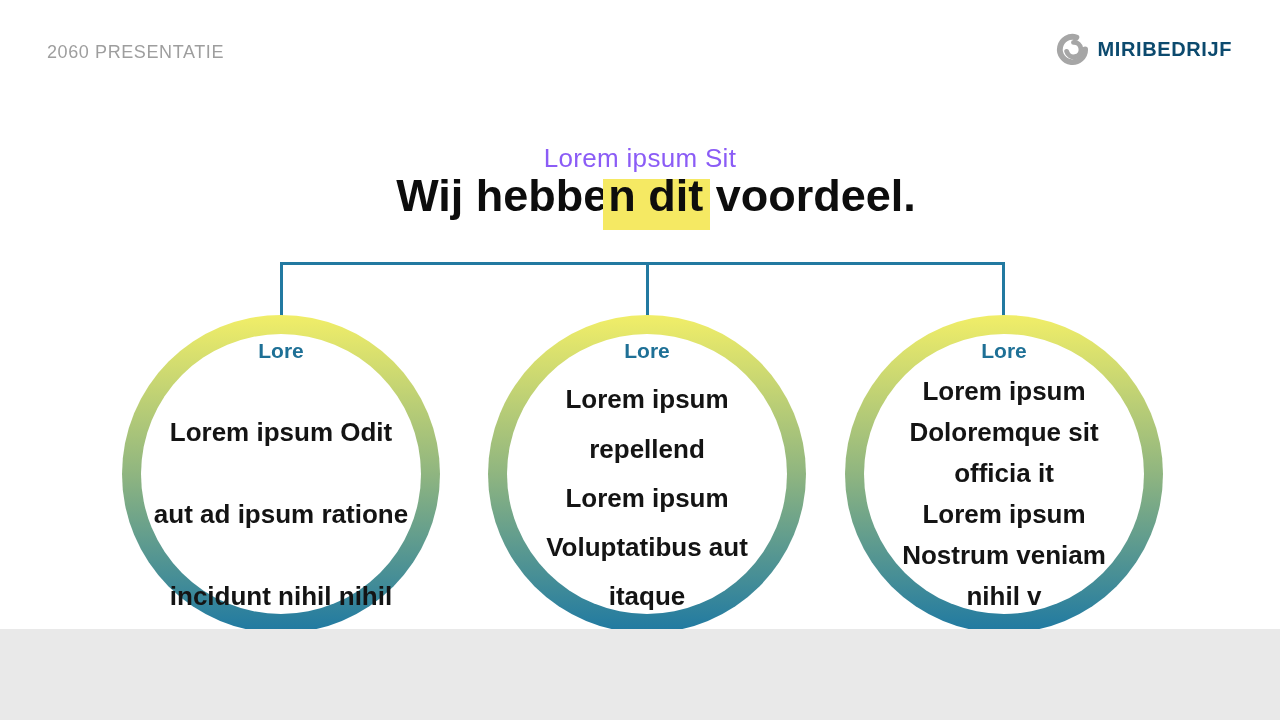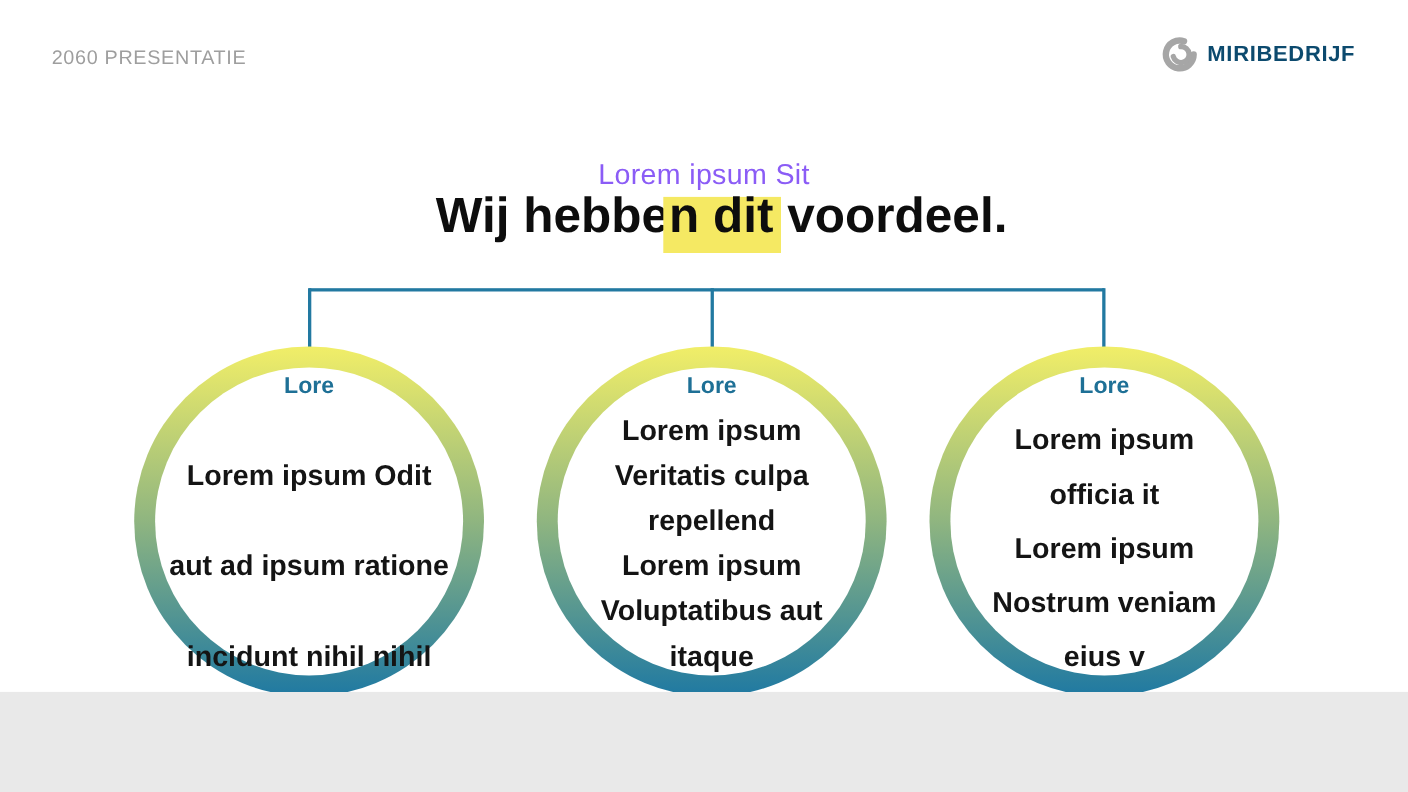--- a/index.html
+++ b/index.html
@@ -97,34 +97,34 @@
       <div class="circle-line">Lorem ipsum Odit</div>
       <div class="circle-line">aut ad ipsum ratione</div>
       <div class="circle-line">incidunt nihil nihil</div>
     </div>
   </div>
 
   <div class="circle circle-2">
     <div class="circle-inner">
       <div class="circle-heading">Lore</div>
       <div class="circle-line">Lorem ipsum</div>
-      <div class="circle-line">Veritatis culpa</div>
       <div class="circle-line">repellend</div>
       <div class="circle-line">Lorem ipsum</div>
       <div class="circle-line">Voluptatibus aut</div>
       <div class="circle-line">itaque</div>
     </div>
   </div>
 
   <div class="circle circle-3">
     <div class="circle-inner">
       <div class="circle-heading">Lore</div>
       <div class="circle-line">Lorem ipsum</div>
+      <div class="circle-line">Doloremque sit</div>
       <div class="circle-line">officia it</div>
       <div class="circle-line">Lorem ipsum</div>
       <div class="circle-line">Nostrum veniam</div>
-      <div class="circle-line">eius v</div>
+      <div class="circle-line">nihil v</div>
     </div>
   </div>
 
   <div class="bottom-rule"></div>
 
 </div>
 
 </body></html>

